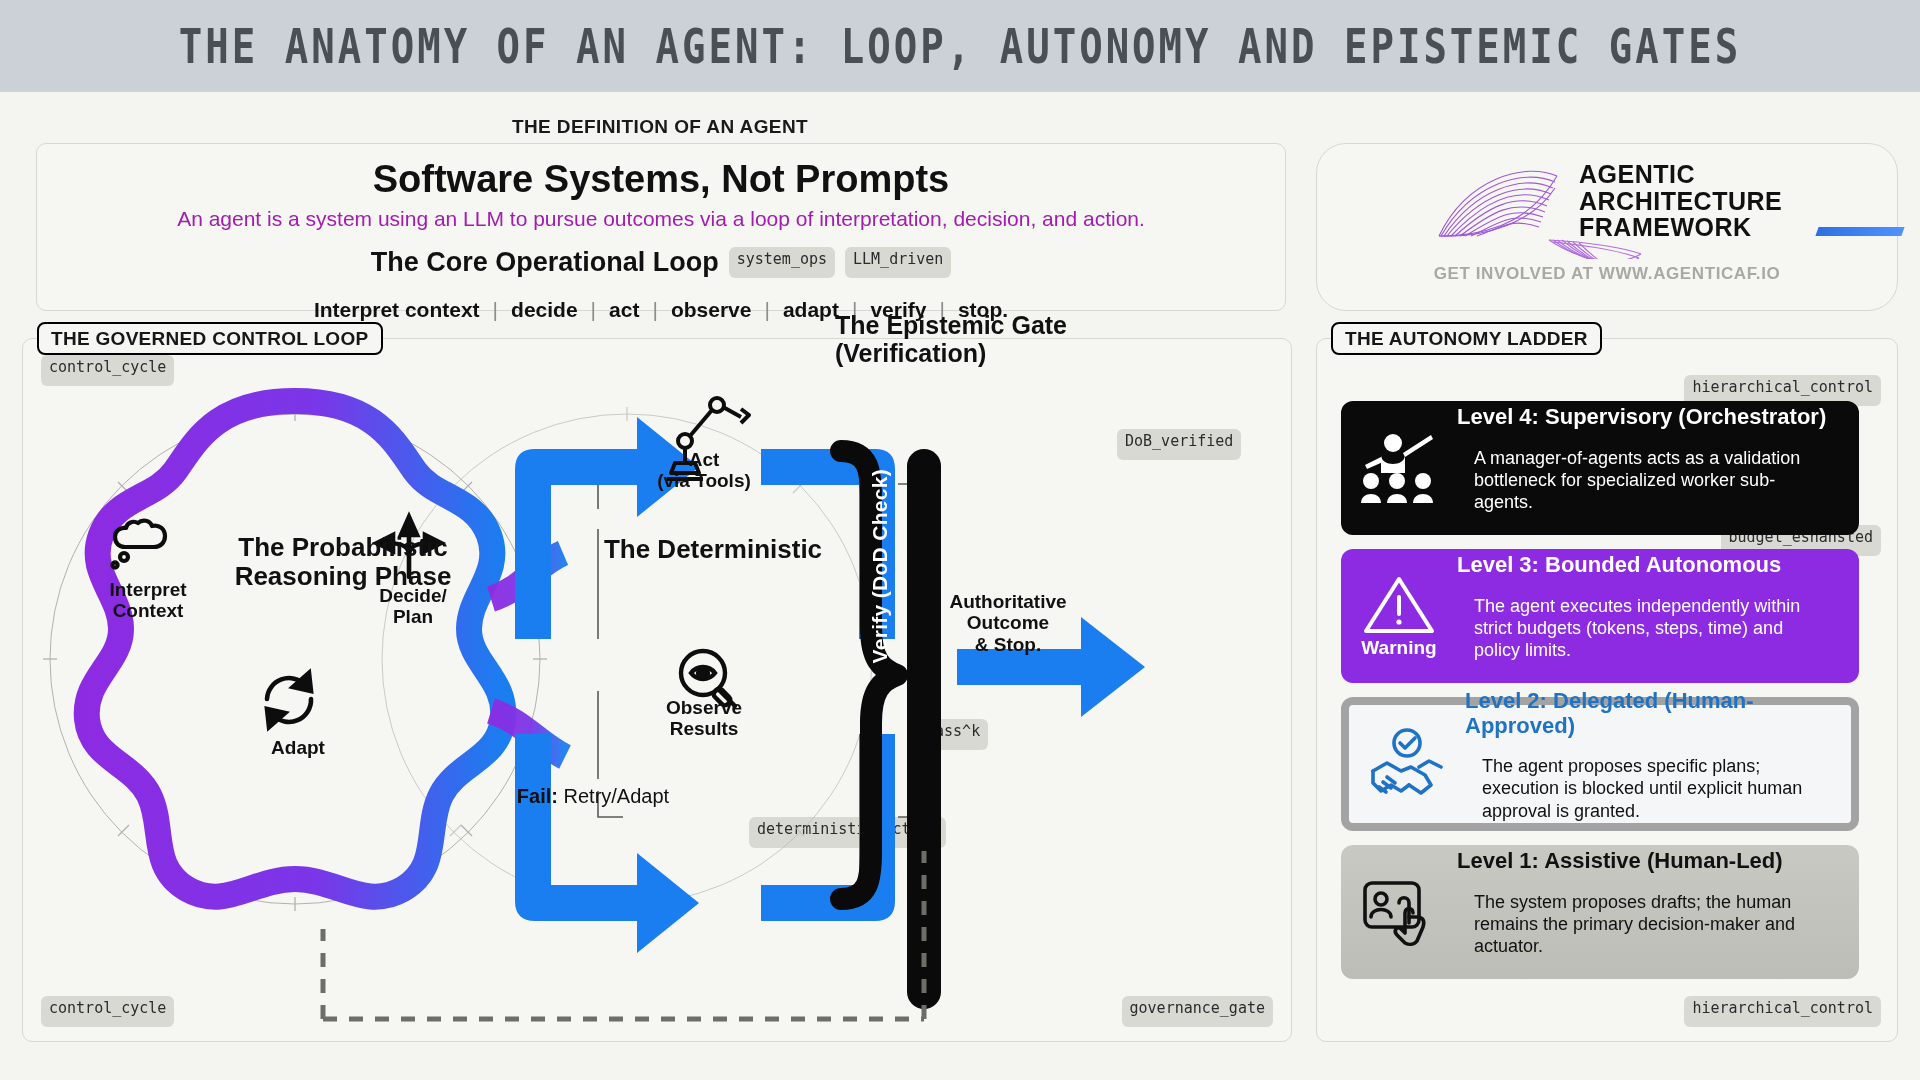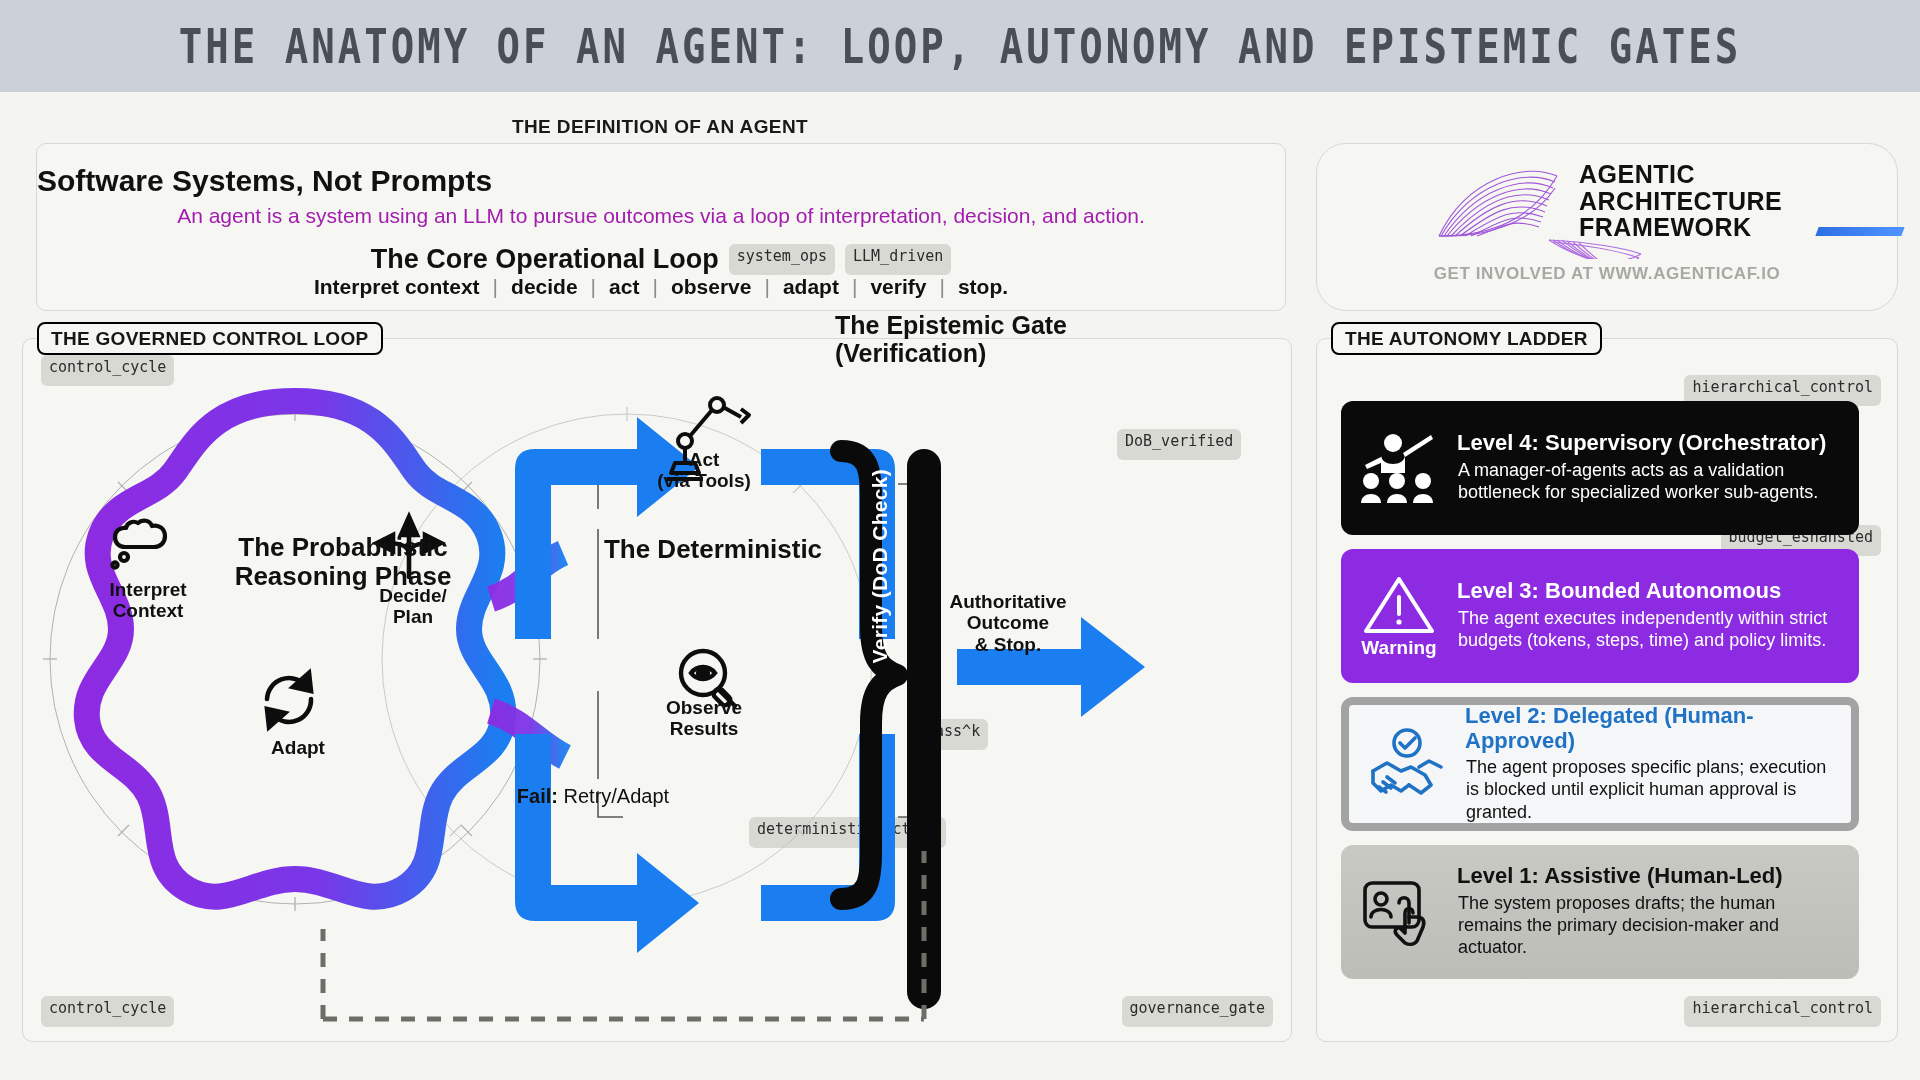--- a/index.html
+++ b/index.html
@@ -39,26 +39,26 @@
     border-radius:6px;padding:3px 8px 10px 8px;white-space:nowrap;
     display:inline-block;
   }
 
   
   #definition-panel{left:36px;top:143px;width:1248px;height:166px;}
   #definition-label{
     position:absolute;left:36px;top:116px;width:1248px;text-align:center;
     font-size:19px;font-weight:bold;letter-spacing:.4px;color:#1a1a1a;
   }
-  .def-h{font-size:30px;font-weight:bold;text-align:left;margin-top:20px;}
+  .def-h{font-size:38px;font-weight:bold;text-align:center;margin-top:14px;}
   .def-sub{font-size:21px;text-align:center;margin-top:6px;color:#a21caf;}
   .def-loop-row{display:flex;justify-content:center;gap:10px;margin-top:16px;}
   .def-loop-title{font-size:27px;font-weight:bold;}
   .def-steps{
-    display:flex;align-items:center;justify-content:center;gap:0;margin-top:0;
+    display:flex;align-items:center;justify-content:center;gap:0;margin-top:20px;
     font-size:21px;font-weight:bold;
   }
   .def-steps span.step{padding:0 13px;}
   .def-steps span.sep{color:#8d8d8d;font-weight:normal;}
 
   
   #brand-panel{left:1316px;top:143px;width:580px;height:166px;border-radius:30px;}
   .brand-wrap{position:relative;width:100%;height:115px;}
   .brand-text{
     position:absolute;left:262px;top:17px;
@@ -108,21 +108,21 @@
   #ladder-panel{left:1316px;top:338px;width:580px;height:702px;}
   #ladder-tag-br{position:absolute;right:16px;bottom:14px;}
   .lvl{
     position:absolute;left:24px;width:518px;border-radius:12px;
     display:flex;align-items:center;gap:14px;padding:14px 18px 14px 14px;
     box-sizing:border-box;
   }
   .lvl .ico{flex:0 0 88px;display:flex;flex-direction:column;align-items:center;justify-content:center;}
   .lvl .body{flex:1;}
   .lvl h4{margin:0 0 3px 0;font-size:22px;font-weight:bold;line-height:1.12;}
-  .lvl p{margin:1px;font-size:18px;line-height:1.24;}
+  .lvl p{margin:17px;font-size:18px;line-height:1.24;}
   #lvl4{top:62px;height:134px;background:#0a0a0a;color:#fff;}
   #lvl3{top:210px;height:134px;background:#8d2be2;color:#fff;}
   #lvl2{top:358px;height:134px;background:#f4f6f8;border:8px solid #a3a3a3;}
   #lvl2 h4{color:#1f72c4;}
   #lvl2 p{color:#111;}
   #lvl1{top:506px;height:134px;background:linear-gradient(180deg,#c9c9c4,#bdbdb8);color:#111;}
   .ico-cap{font-size:19px;font-weight:bold;margin-top:2px;}
   .lvl-tag{position:absolute;}
   #tag-l4{right:16px;top:36px;}
   #tag-l3{right:16px;top:186px;}

